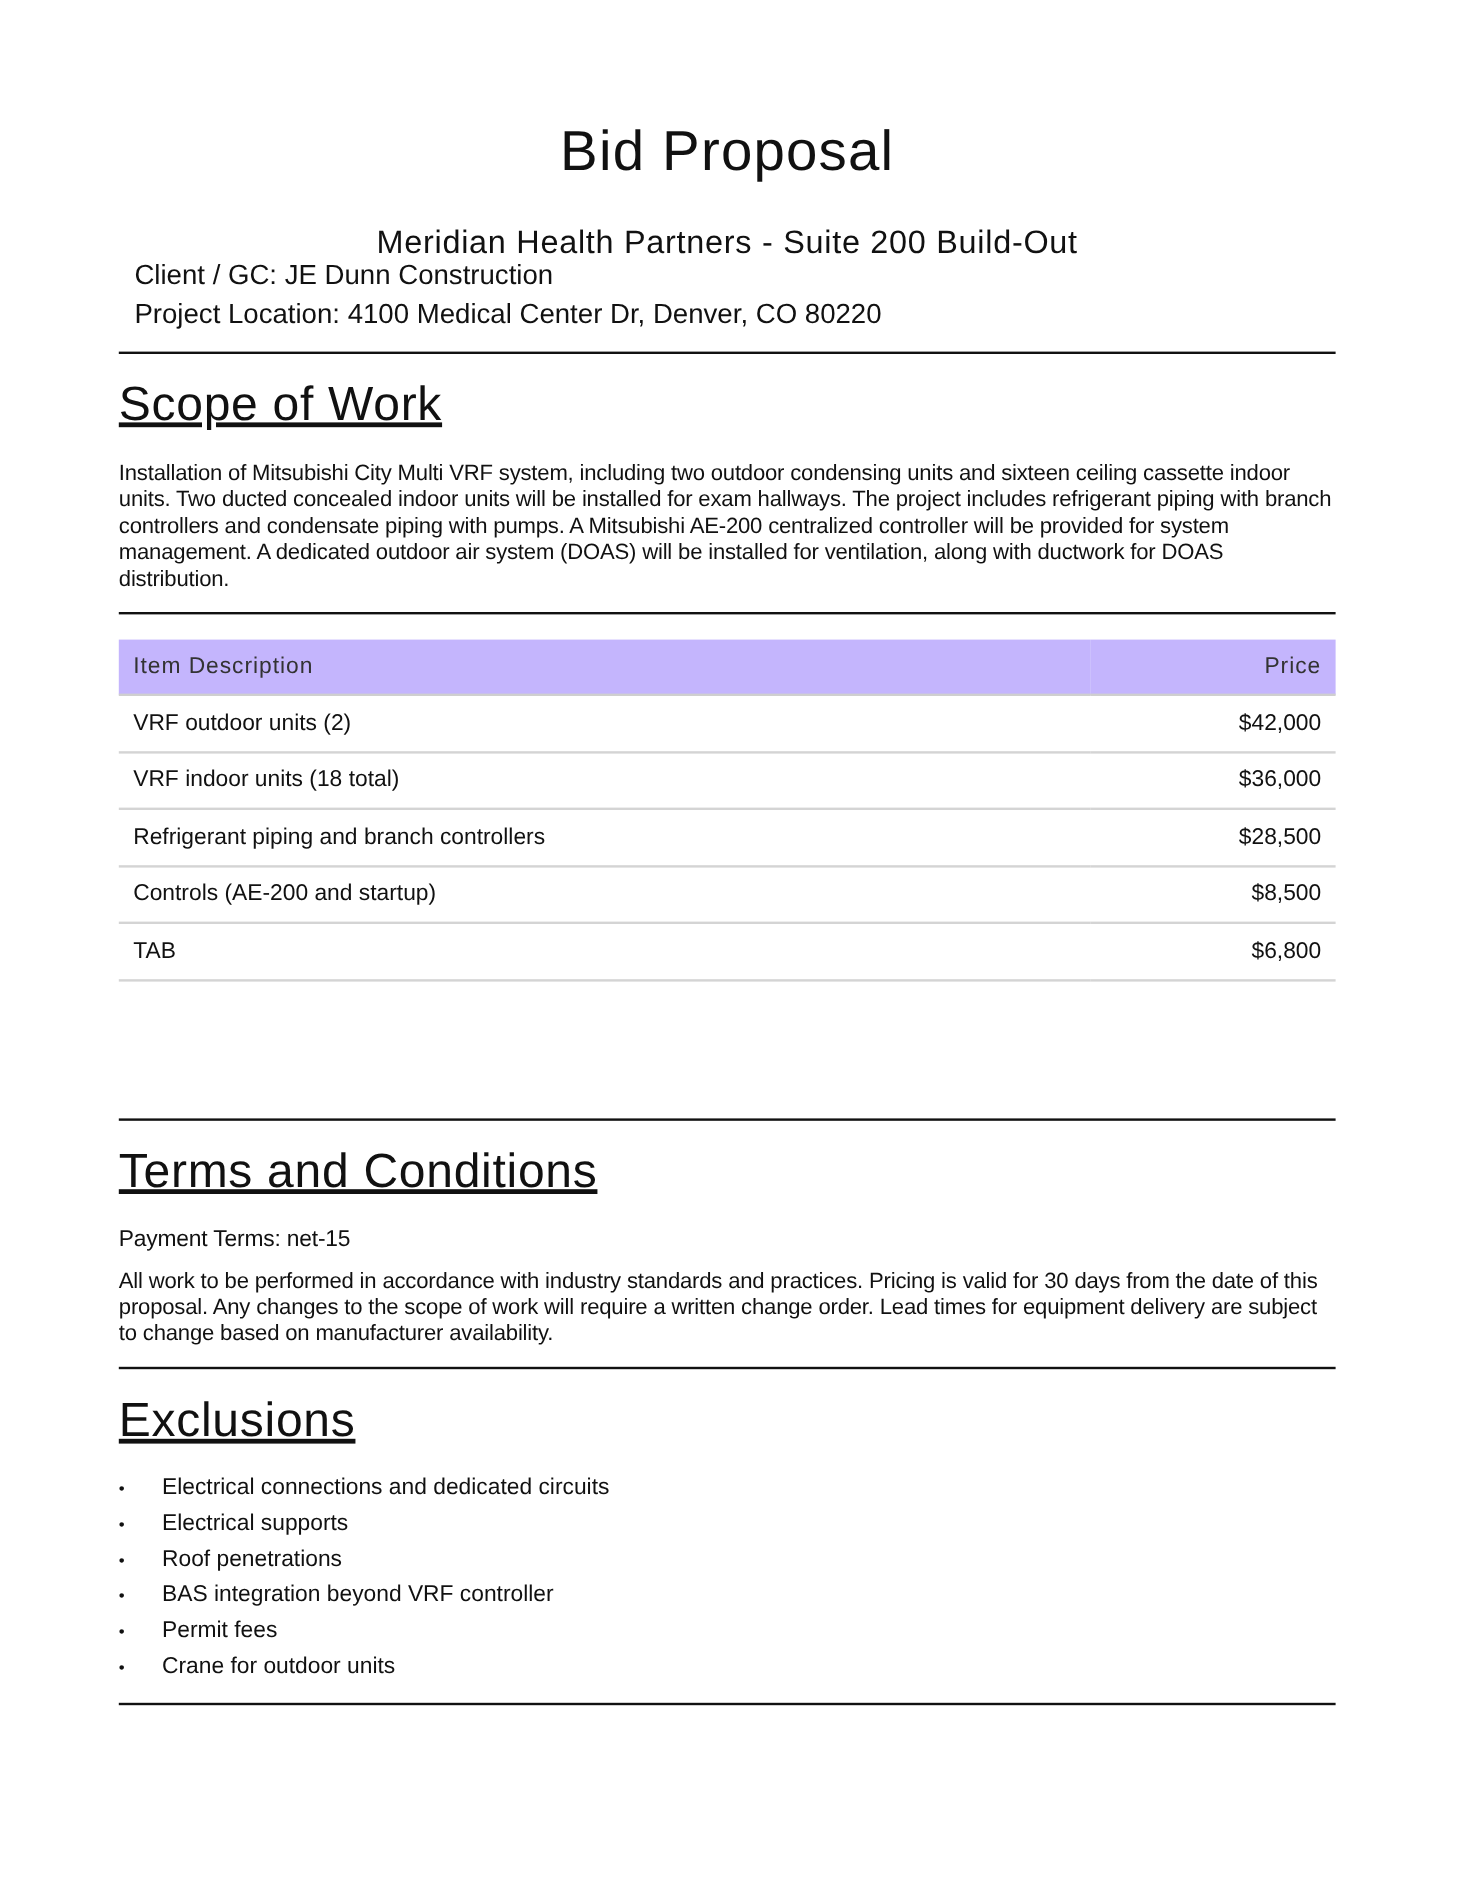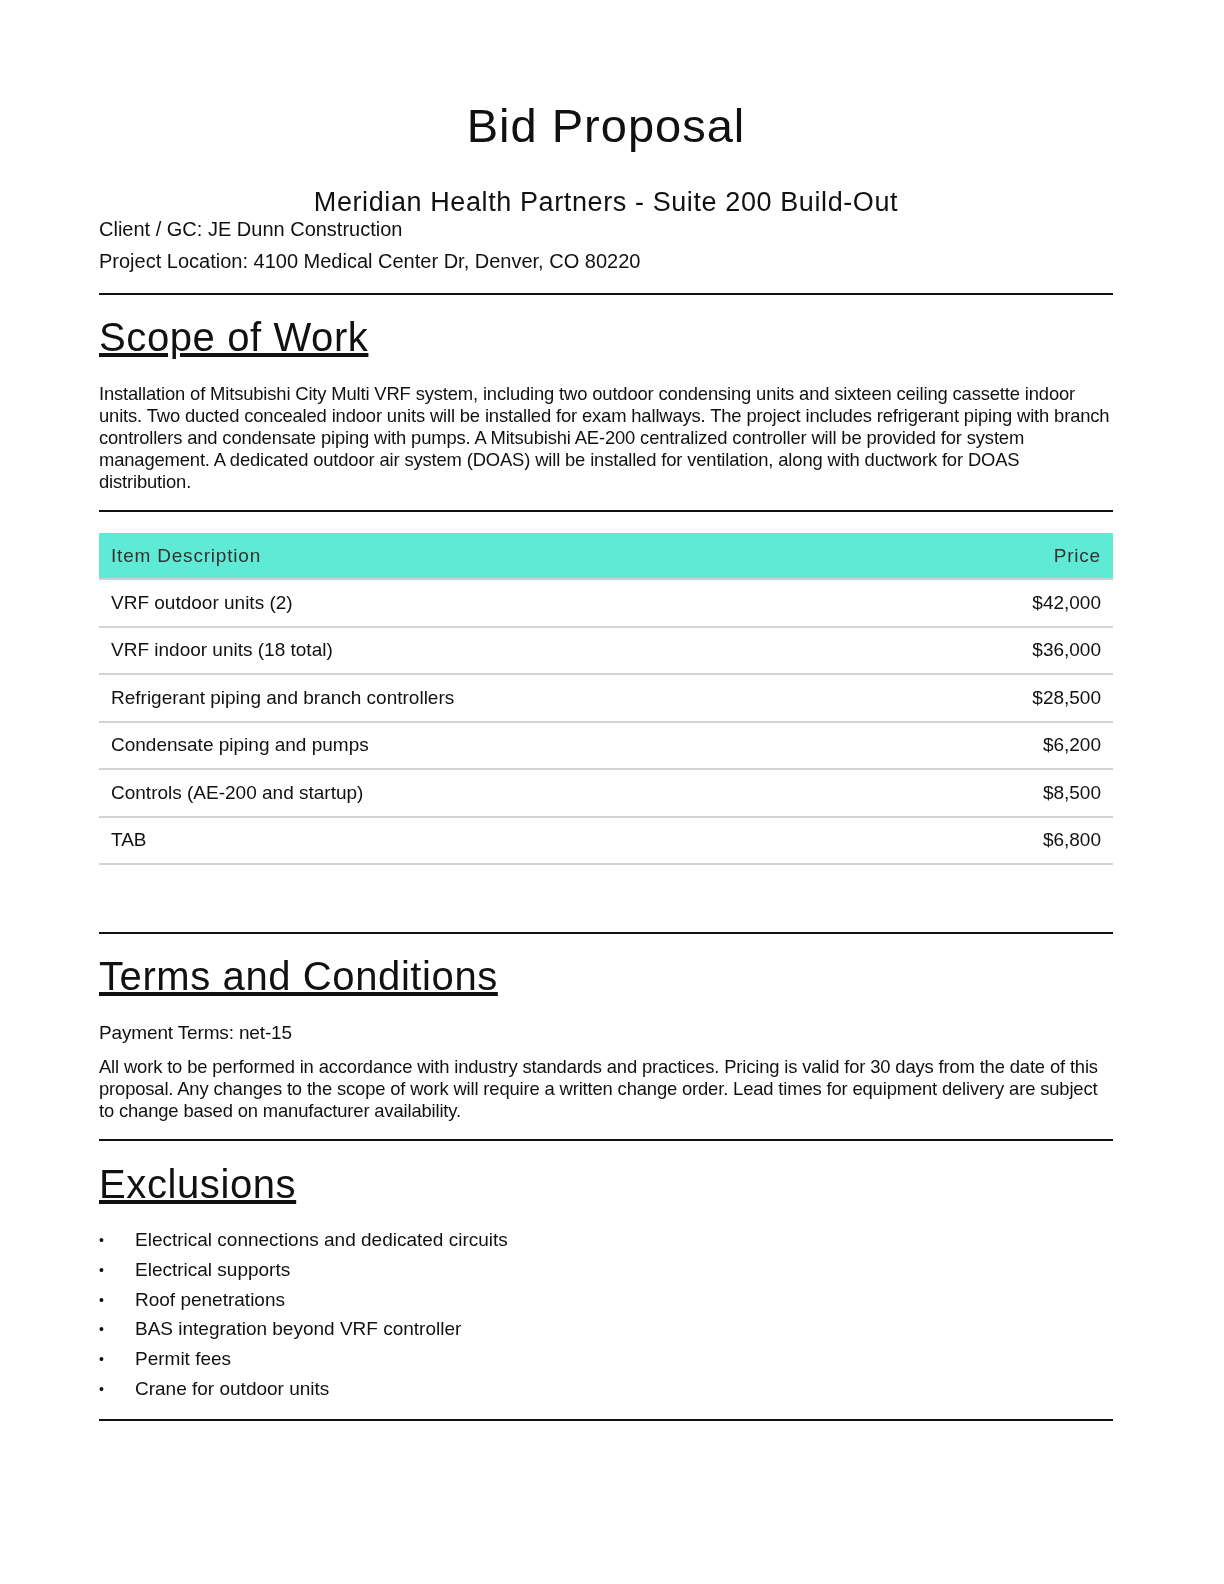--- a/index.html
+++ b/index.html
@@ -9,38 +9,38 @@
     }
     .page { position: absolute; left: 99px; top: 0; width: 1014px; }
     .title {
       position: absolute; left: 0; top: 98px; width: 1014px; text-align: center;
       font-size: 47px; letter-spacing: 1px; font-weight: normal; margin: 0; line-height: 56px;
     }
     .subtitle {
       position: absolute; left: 0; top: 186px; width: 1014px; text-align: center;
       font-size: 27px; letter-spacing: 0.6px; line-height: 32px; margin: 0;
     }
-    .meta { position: absolute; left: 0; font-size: 20px; line-height: 24px; margin: 0; text-align: right; }
+    .meta { position: absolute; left: 13px; font-size: 23px; line-height: 24px; margin: 0; text-align: right; }
     .meta.client { top: 217px; }
     .meta.location { top: 249px; }
     .rule { position: absolute; left: 0; width: 1014px; height: 0; border-top: 2px solid #111; }
     h2.section {
       position: absolute; left: 0; margin: 0; font-weight: normal;
       font-size: 40px; line-height: 48px; letter-spacing: 0.6px; text-decoration: underline;
     }
     p.body {
       position: absolute; left: 0; width: 1016px; margin: 0;
       font-size: 18.4px; line-height: 22px; letter-spacing: -0.15px;
     }
     table.items {
       position: absolute; left: 0; top: 533px; width: 1014px; border-collapse: collapse;
       font-size: 19px;
     }
     table.items th {
-      background: #5eead4; font-weight: normal; color: #333; height: 45px;
+      background: #c4b5fd; font-weight: normal; color: #333; height: 45px;
       padding: 0 12px; border-bottom: 2px solid #cfcfcf; letter-spacing: 0.8px;
     }
     table.items td {
       height: 45.5px; padding: 0 12px; border-bottom: 2px solid #d4d4d4; margin-top: 44px;
     }
     .left { text-align: left; }
     .right { text-align: right; }
     ul.excl {
       position: absolute; left: 0; top: 1228px; margin: 0; padding: 0; list-style: none;
       font-size: 19px;
@@ -78,24 +78,20 @@
       </tr>
       <tr>
         <td class="left">VRF indoor units (18 total)</td>
         <td class="right">$36,000</td>
       </tr>
       <tr>
         <td class="left">Refrigerant piping and branch controllers</td>
         <td class="right">$28,500</td>
       </tr>
       <tr>
-        <td class="left">Condensate piping and pumps</td>
-        <td class="right">$6,200</td>
-      </tr>
-      <tr>
         <td class="left">Controls (AE-200 and startup)</td>
         <td class="right">$8,500</td>
       </tr>
       <tr>
         <td class="left">TAB</td>
         <td class="right">$6,800</td>
       </tr>
     </tbody>
   </table>
 

